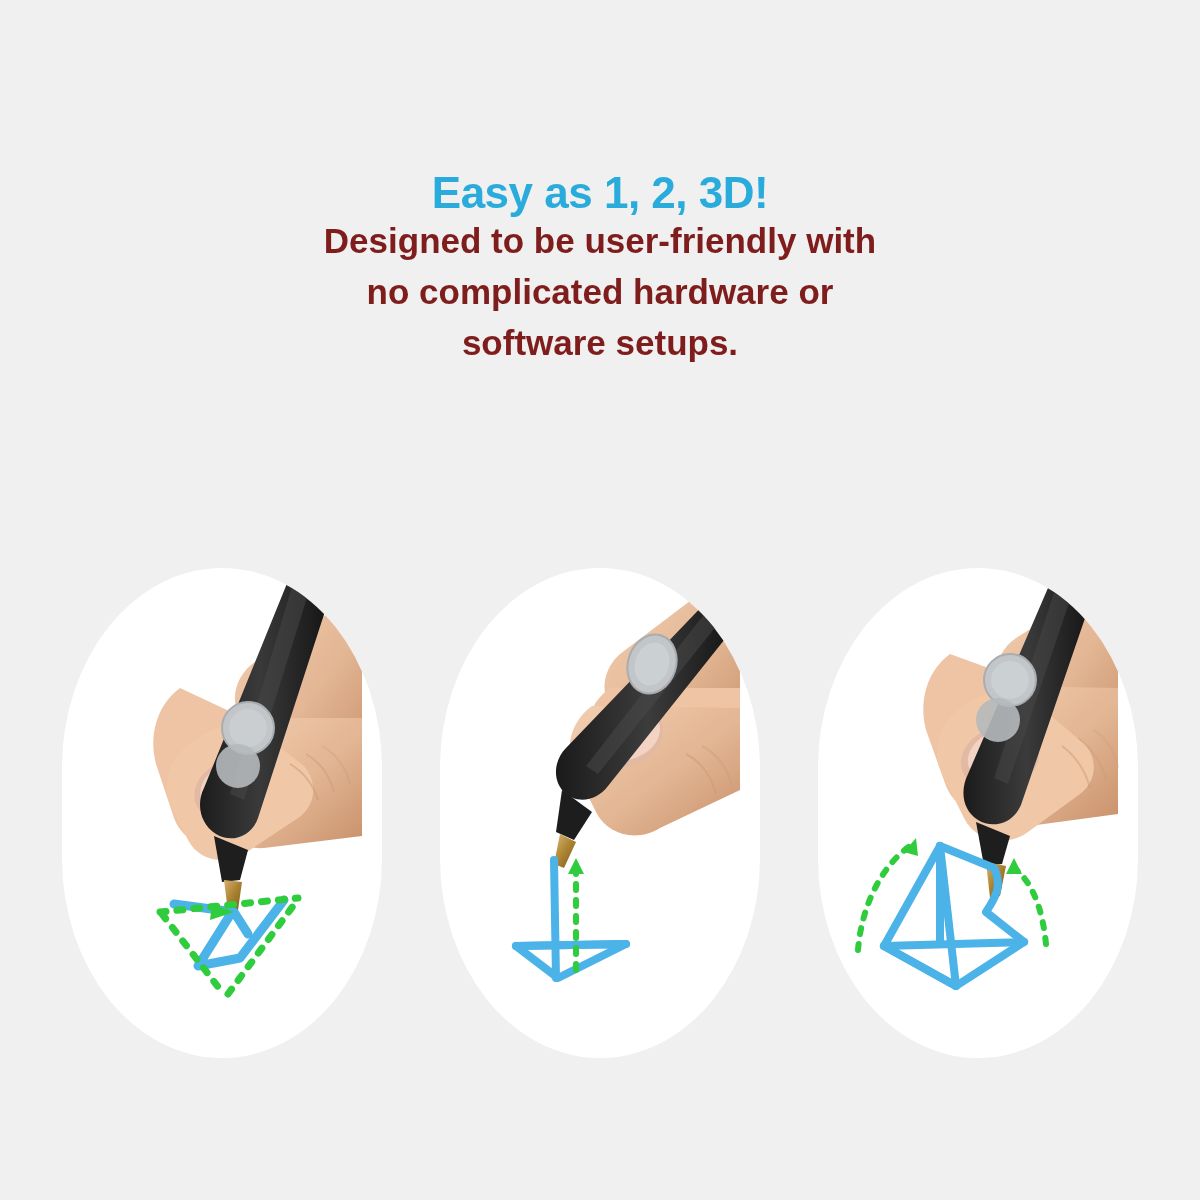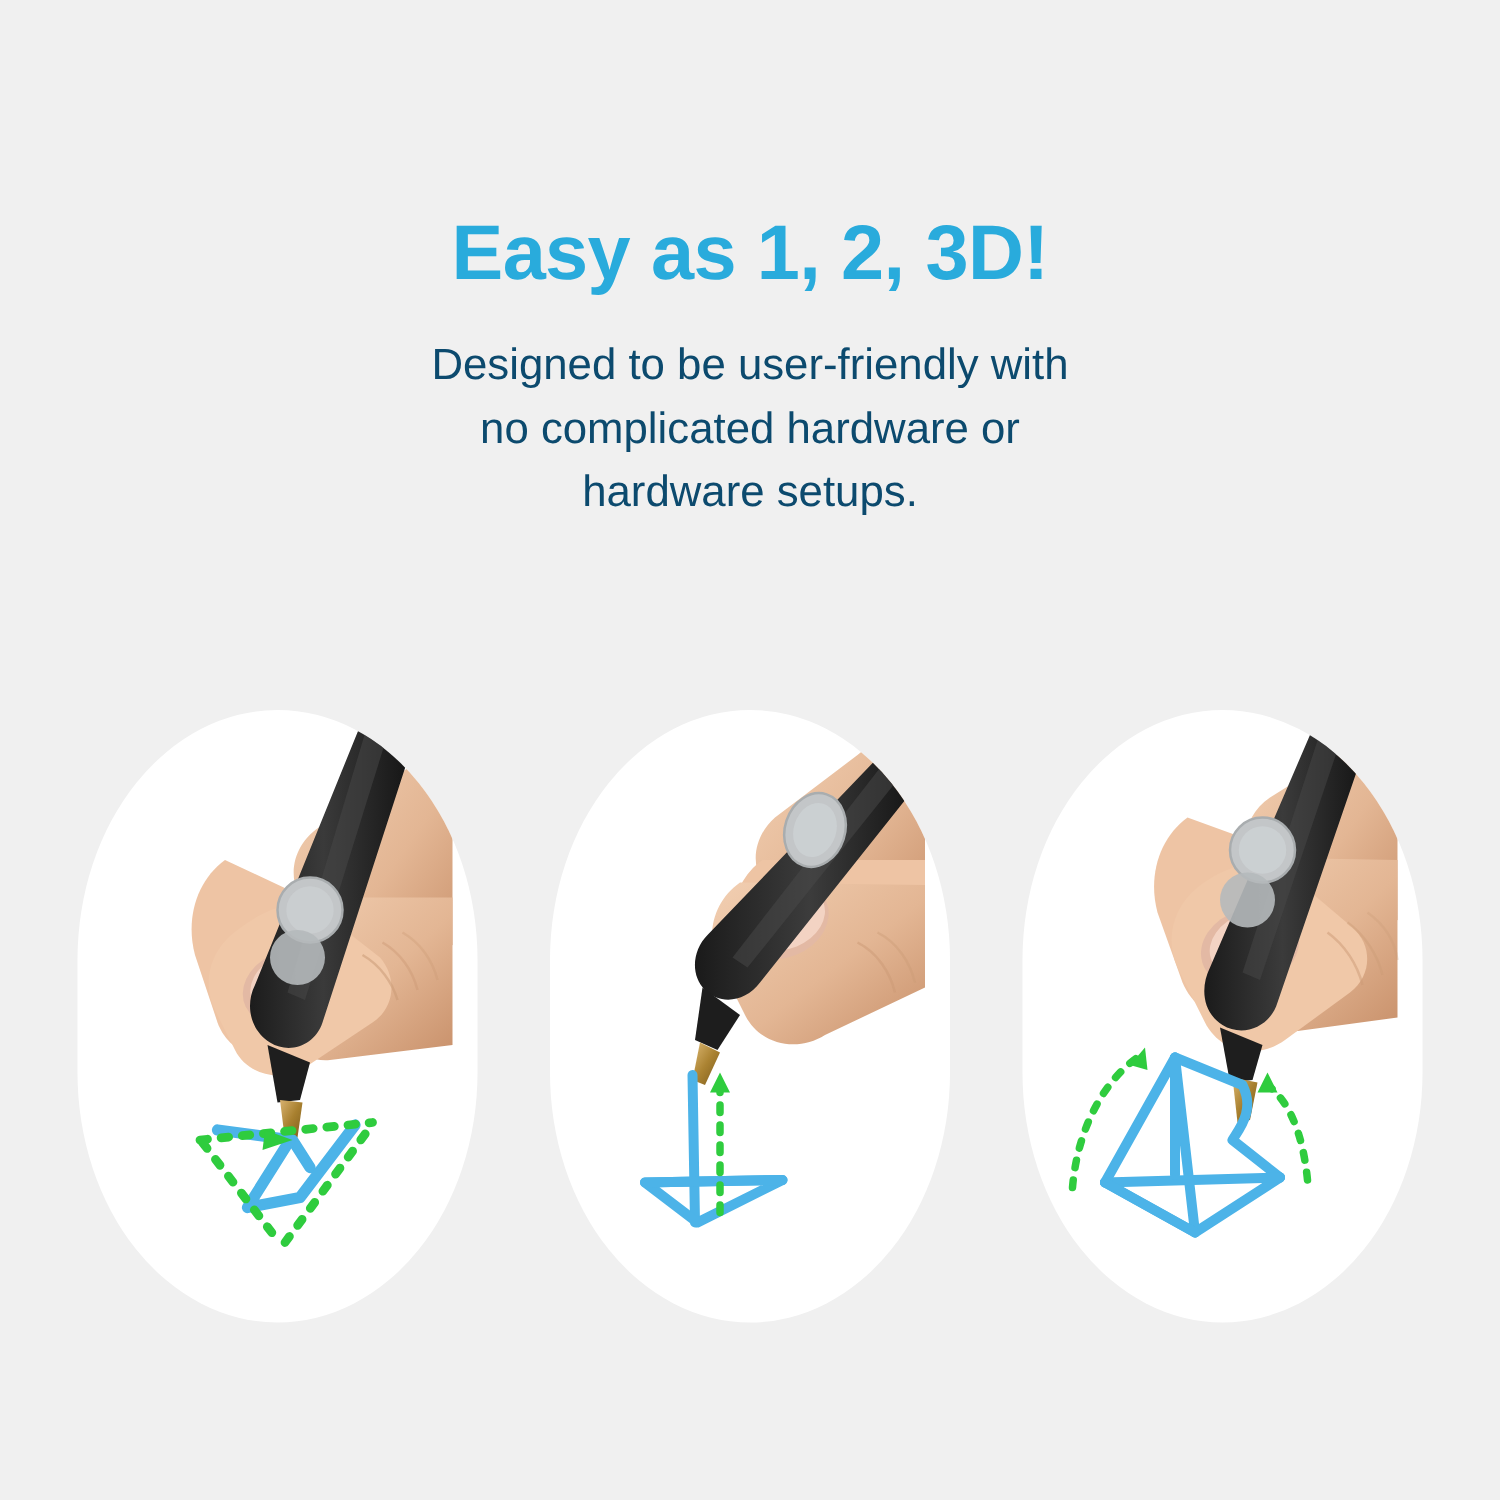--- a/index.html
+++ b/index.html
@@ -15,31 +15,30 @@
     background:#f0f0f0;
   }
 
   
   .header{
     position:absolute;
     top:170px; left:0; width:1200px;
     text-align:center;
   }
   .headline{
-    font-size:62px;
+    font-size:44px;
     font-weight:700;
     letter-spacing:-0.5px;
     color:#29abdc;
     line-height:1.05;
   }
   .subtitle{
-    margin-top:32px;
     font-size:35px;
-    font-weight:400;
-    color:#0c4a6e;
+    font-weight:700;
+    color:#7f1d1d;
     line-height:1.45;
   }
   .subtitle .ln{ display:block; }
 
   
   .panels{
     position:absolute;
     top:568px; left:62px;
     width:1076px; height:490px;
     display:flex;
@@ -57,21 +56,21 @@
 </head>
 <body>
 
 <div class="page">
 
   <div class="header">
     <div class="headline">Easy as 1, 2, 3D!</div>
     <div class="subtitle">
       <span class="ln">Designed to be user-friendly with</span>
       <span class="ln">no complicated hardware or</span>
-      <span class="ln">hardware setups.</span>
+      <span class="ln">software setups.</span>
     </div>
   </div>
 
   <div class="panels">
 
     <div class="panel">
       <svg viewBox="0 0 320 490" xmlns="http://www.w3.org/2000/svg">
         <defs>
           <linearGradient id="skin1" x1="0" y1="0" x2="1" y2="1">
             <stop offset="0%" stop-color="#f2cfb2"></stop>

